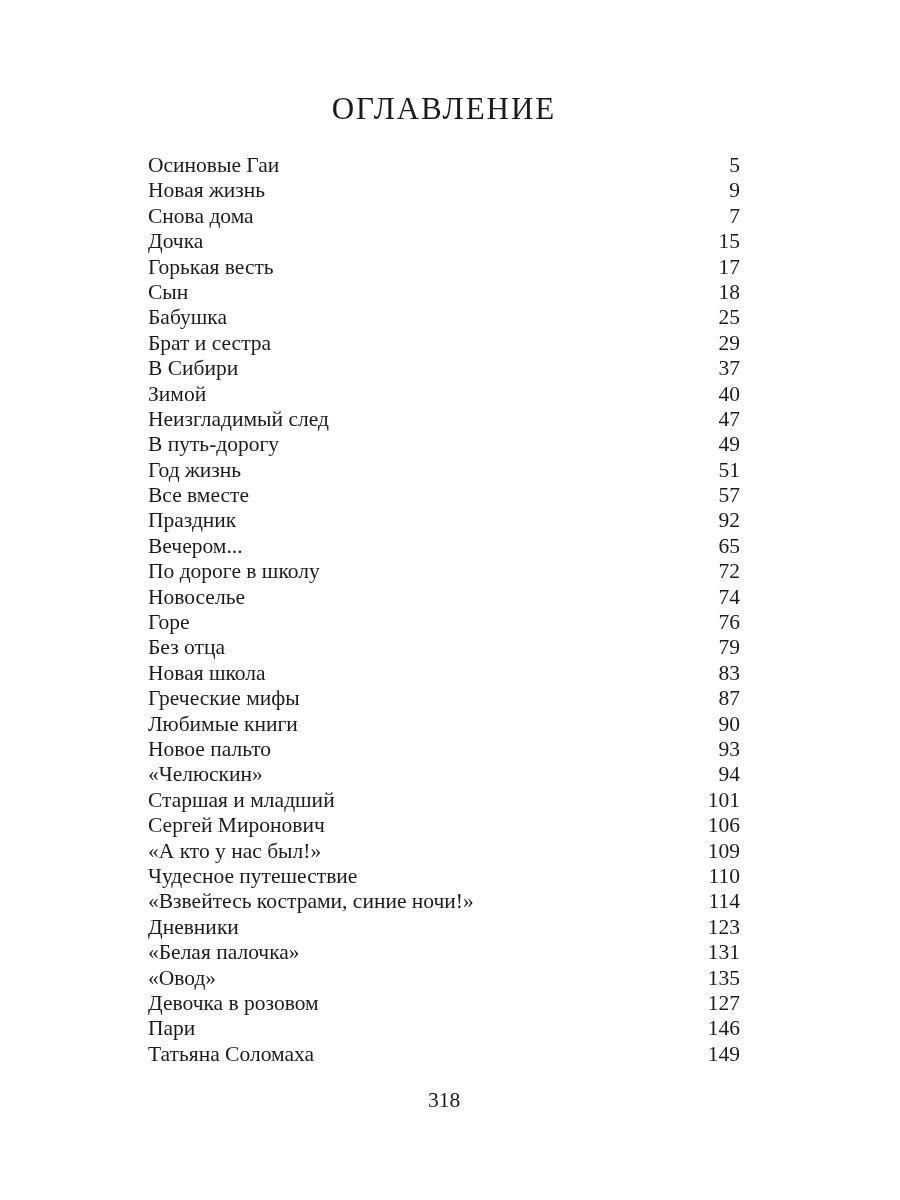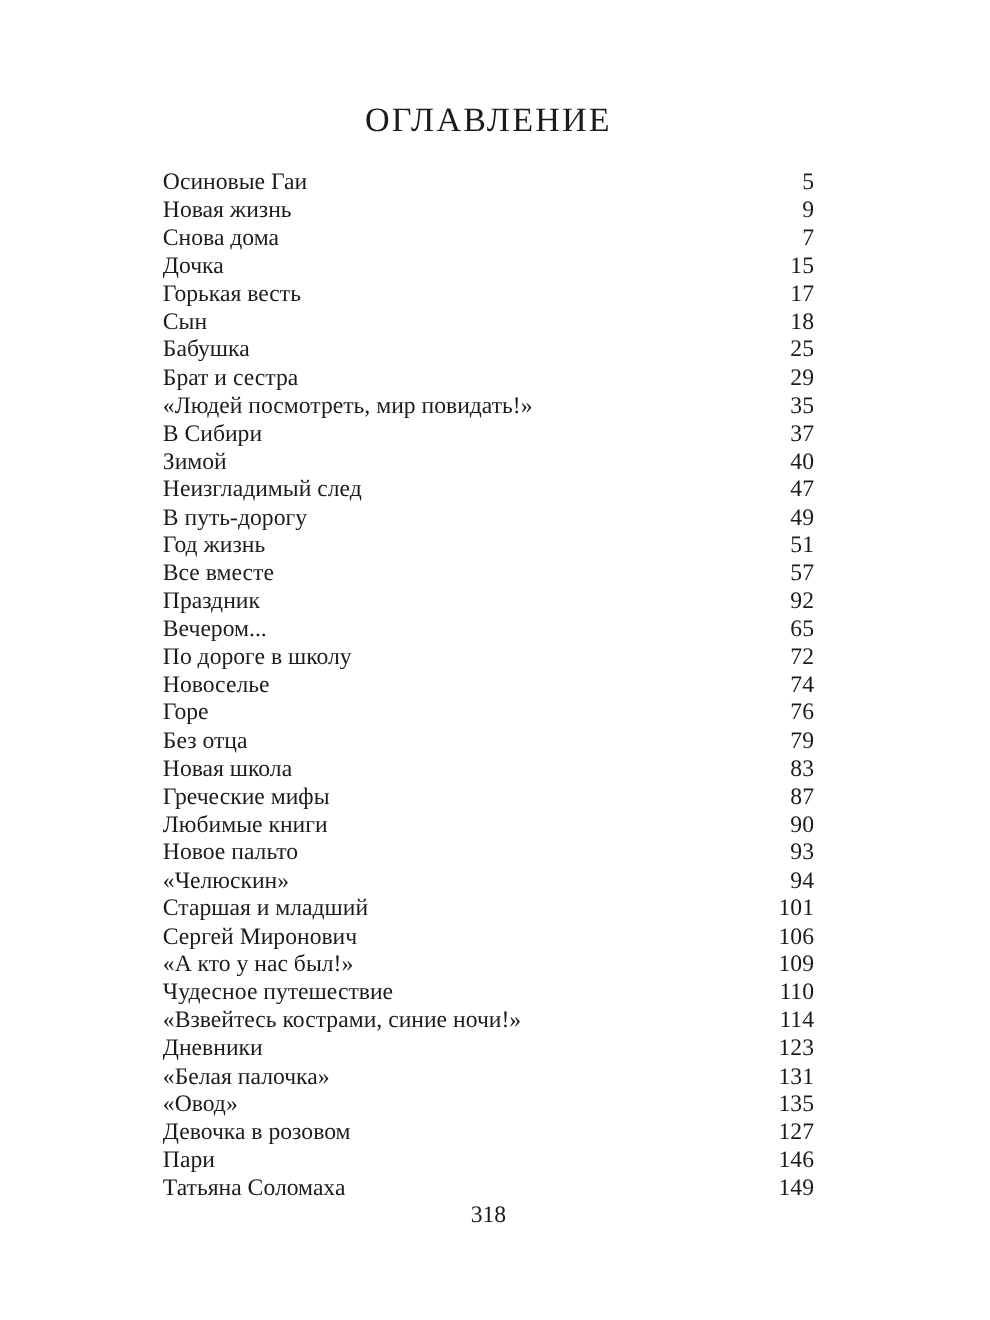--- a/index.html
+++ b/index.html
@@ -50,20 +50,21 @@
     background-repeat: repeat-x;
     background-position: left bottom 4px;
   }
   .page-num {
     flex: 0 0 auto;
     min-width: 36px;
     text-align: right;
     white-space: nowrap;
   }
   .folio {
+    margin-top: 21px;
     text-align: center;
     font-size: 21.5px;
     line-height: 25px;
   }
 </style>
 </head>
 <body>
 
 <div class="page">
   <h1 class="toc-title">ОГЛАВЛЕНИЕ</h1>
@@ -103,25 +104,20 @@
         <span class="entry-title">Бабушка</span>
         <span class="dots"></span>
         <span class="page-num">25</span>
       </div>
       <div class="toc-row">
         <span class="entry-title">Брат и сестра</span>
         <span class="dots"></span>
         <span class="page-num">29</span>
       </div>
       <div class="toc-row">
-        <span class="entry-title">«Людей посмотреть, мир повидать!»</span>
-        <span class="dots"></span>
-        <span class="page-num">35</span>
-      </div>
-      <div class="toc-row">
         <span class="entry-title">В Сибири</span>
         <span class="dots"></span>
         <span class="page-num">37</span>
       </div>
       <div class="toc-row">
         <span class="entry-title">Зимой</span>
         <span class="dots"></span>
         <span class="page-num">40</span>
       </div>
       <div class="toc-row">

